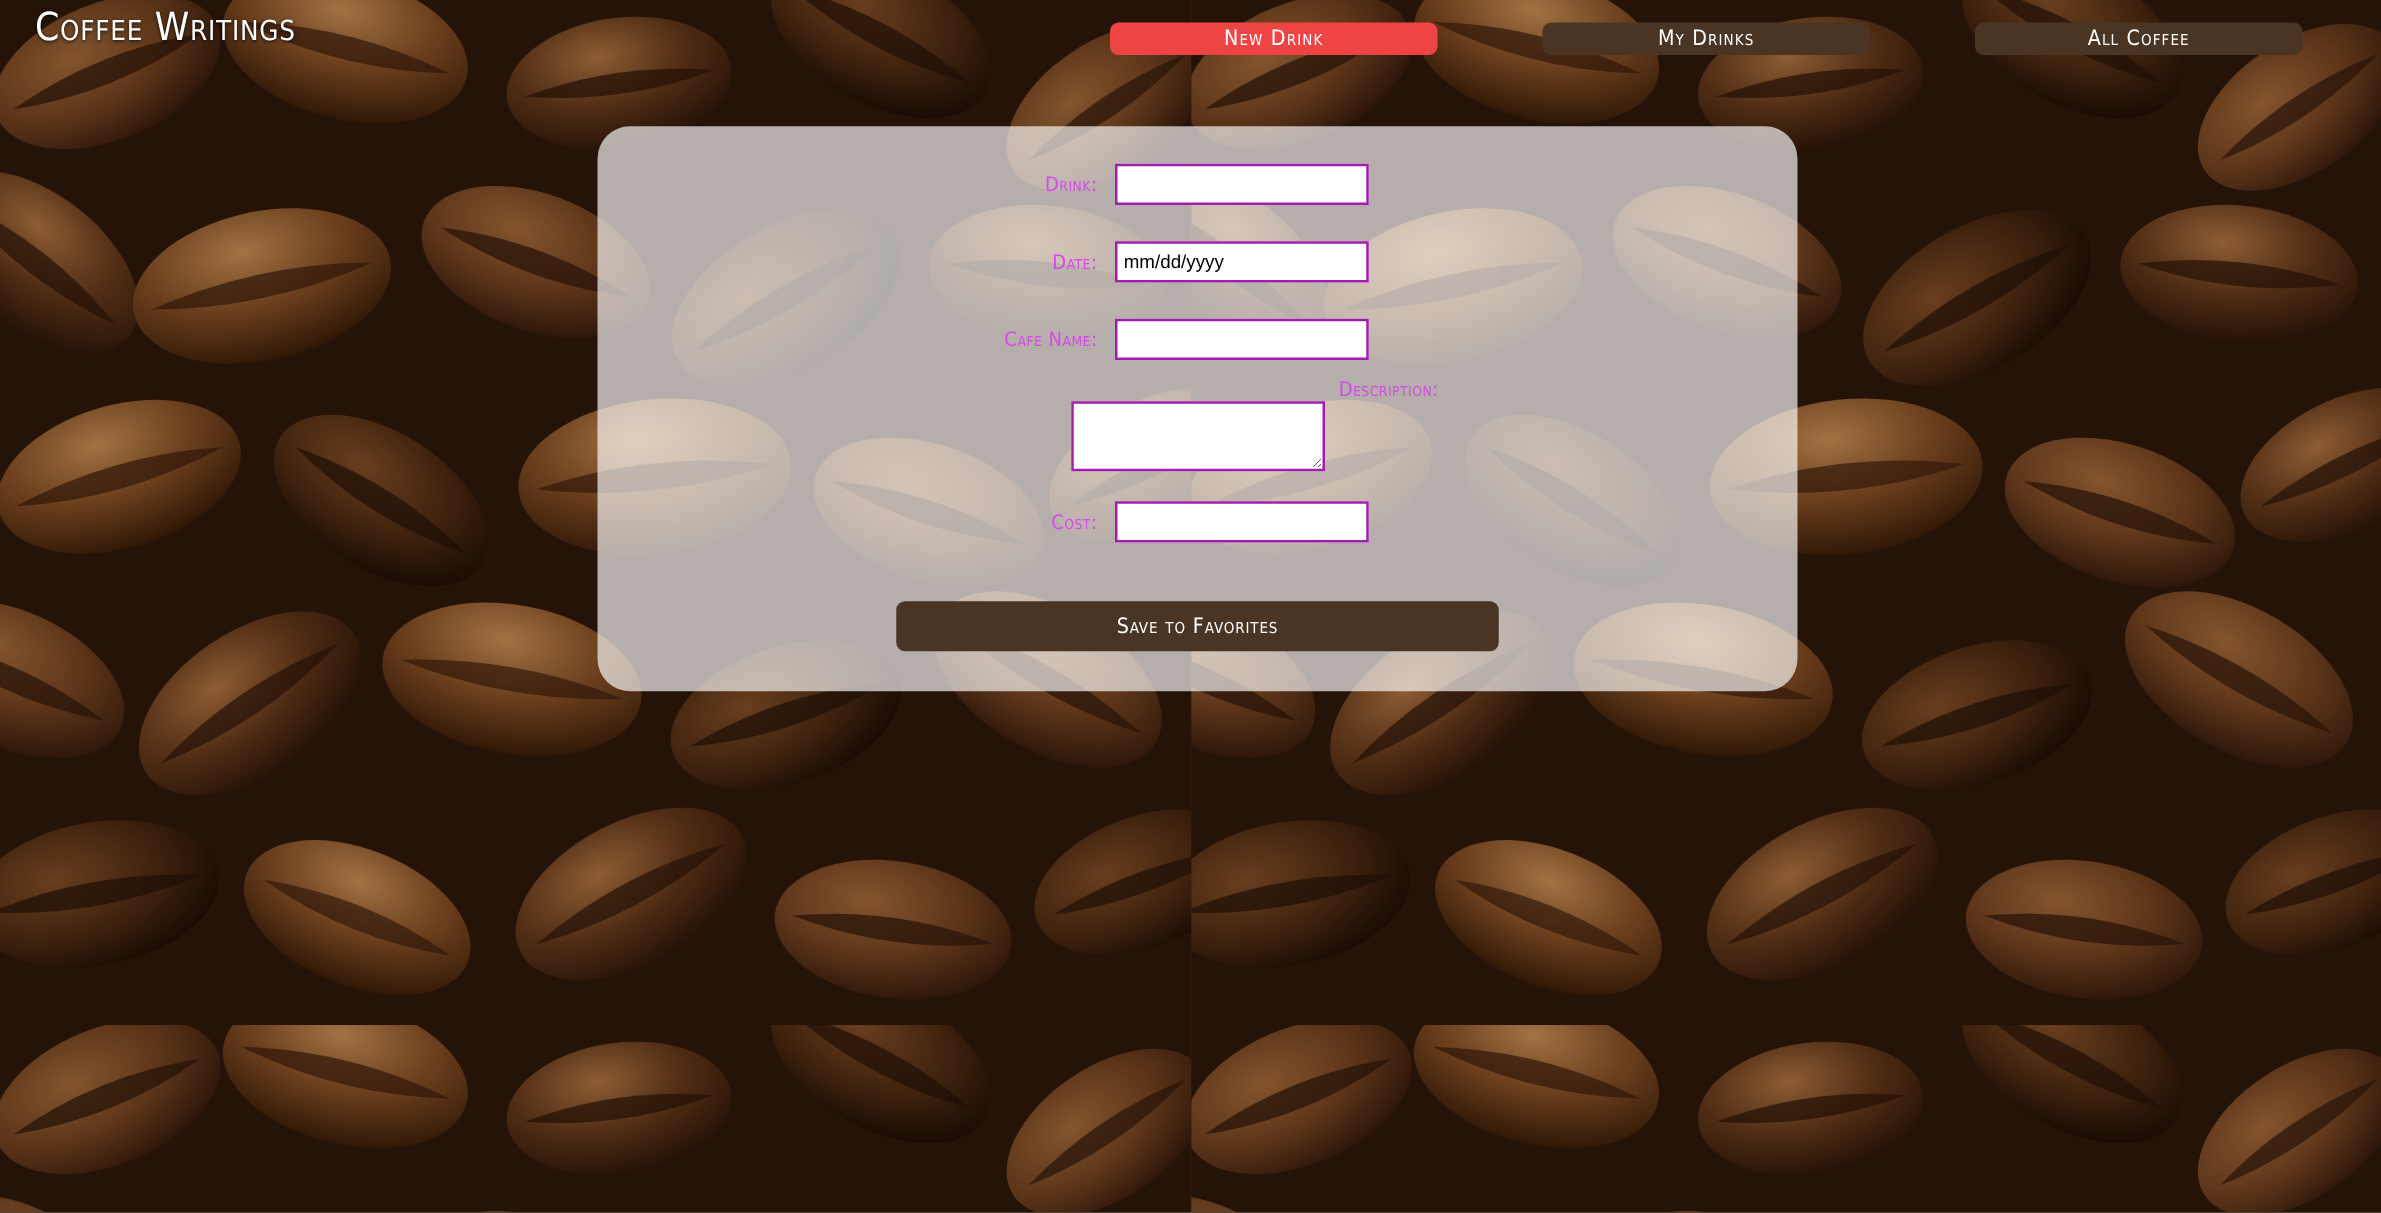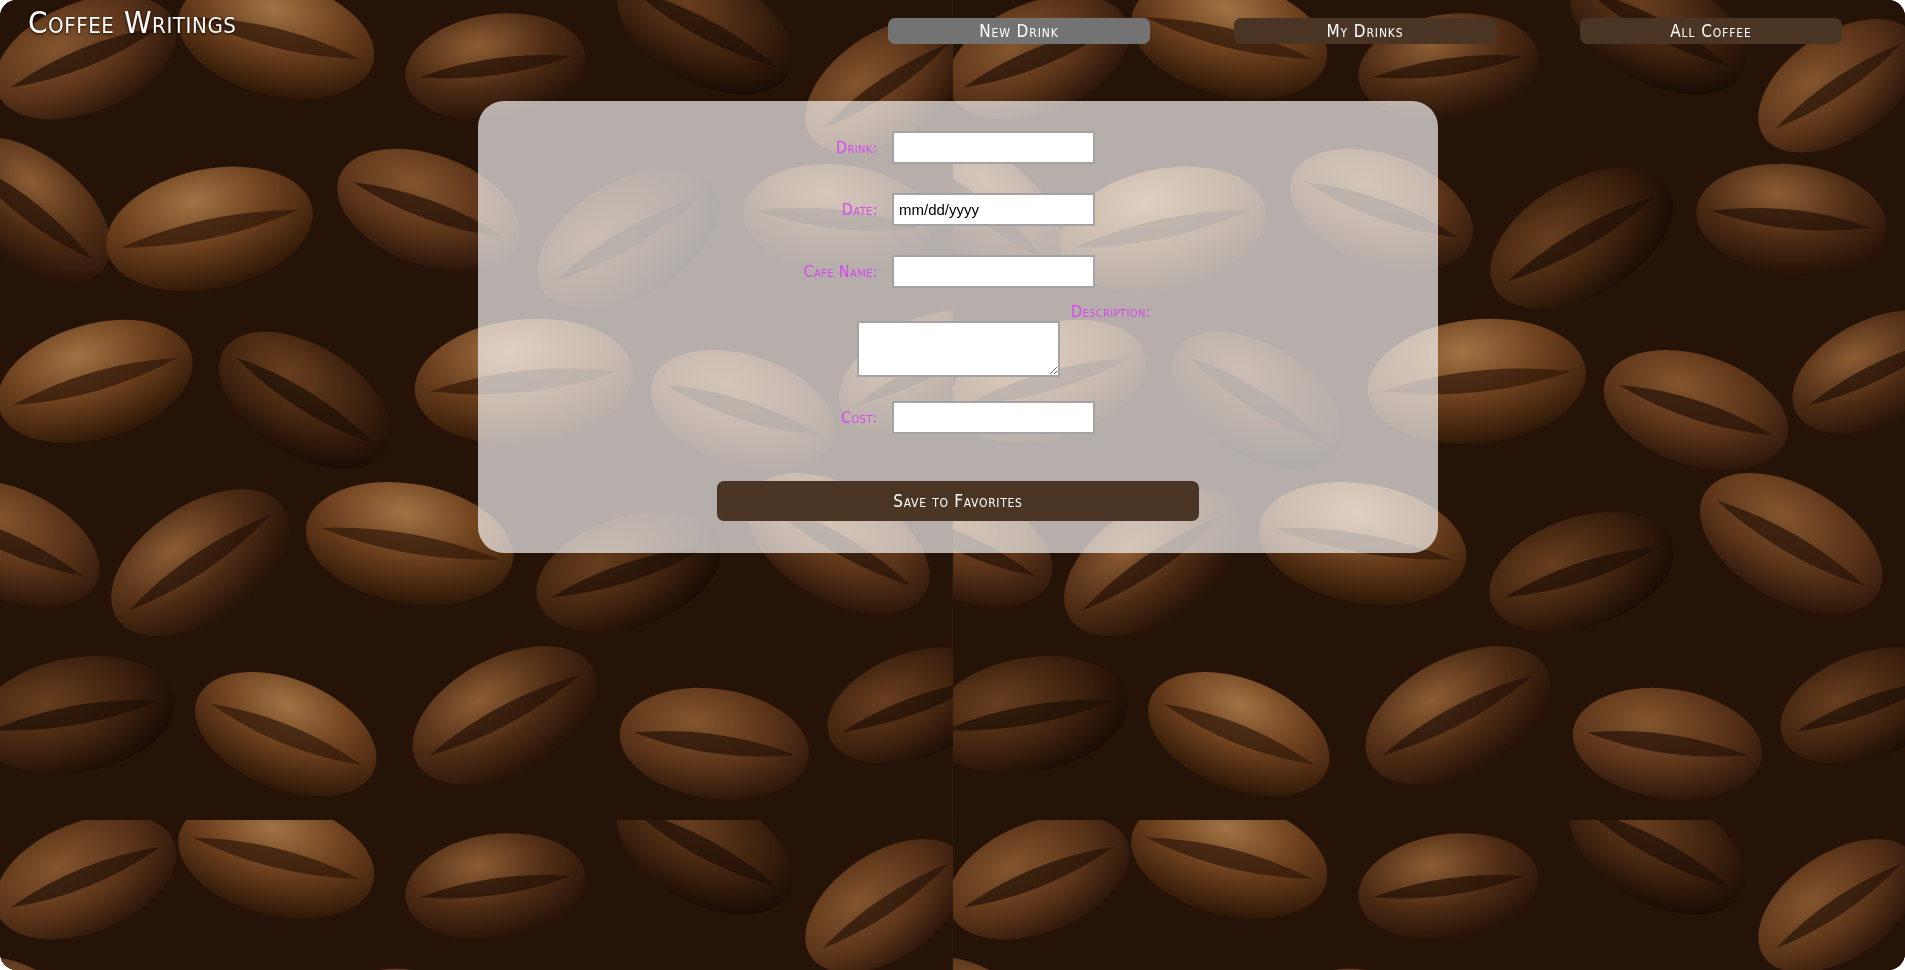--- a/index.html
+++ b/index.html
@@ -11,21 +11,20 @@
     font-family: "DejaVu Sans Condensed", "Liberation Sans Narrow", "Liberation Sans", sans-serif;
   }
 
   
   #page {
     position: relative;
     width: 1905px;
     height: 970px;
     background-color: #2a1b10;
     overflow: hidden;
-    border-radius: 17px;
   }
   #bg-tiles {
     position: absolute;
     inset: 0;
     display: grid;
     grid-template-columns: repeat(2, 952.5px);
     grid-auto-rows: 820px;
     z-index: 0;
   }
   .bg-tile {
@@ -77,21 +76,21 @@
     font-family: "DejaVu Sans Condensed", "Liberation Sans Narrow", "Liberation Sans", sans-serif;
     font-size: 17px;
     font-variant: small-caps;
     letter-spacing: 0.9px;
     line-height: 26px;
     padding: 0;
     text-align: center;
     cursor: pointer;
     white-space: nowrap;
   }
-  .nav-btn.active { background: #737373; }
+  .nav-btn.active { background: #ef4444; }
 
   
   #form-panel {
     position: absolute;
     left: 478px;
     top: 101px;
     width: 960px;
     height: 452px;
     border-radius: 26px;
     background: rgba(255,255,255,0.66);
@@ -122,21 +121,21 @@
     font-size: 16px;
     font-variant: small-caps;
     letter-spacing: 0.4px;
     color: #d946ef;
     white-space: nowrap;
   }
 
   .field-input {
     width: 203px;
     height: 33px;
-    border: 2px solid #a3a3a3;
+    border: 2px solid #a21caf;
     background: #ffffff;
     font-family: "Liberation Sans", sans-serif;
     font-size: 15px;
     color: #000000;
     padding: 2px 5px;
     outline: none;
     border-radius: 0;
   }
   .field-input::placeholder { color: #000000; opacity: 1; }
 

